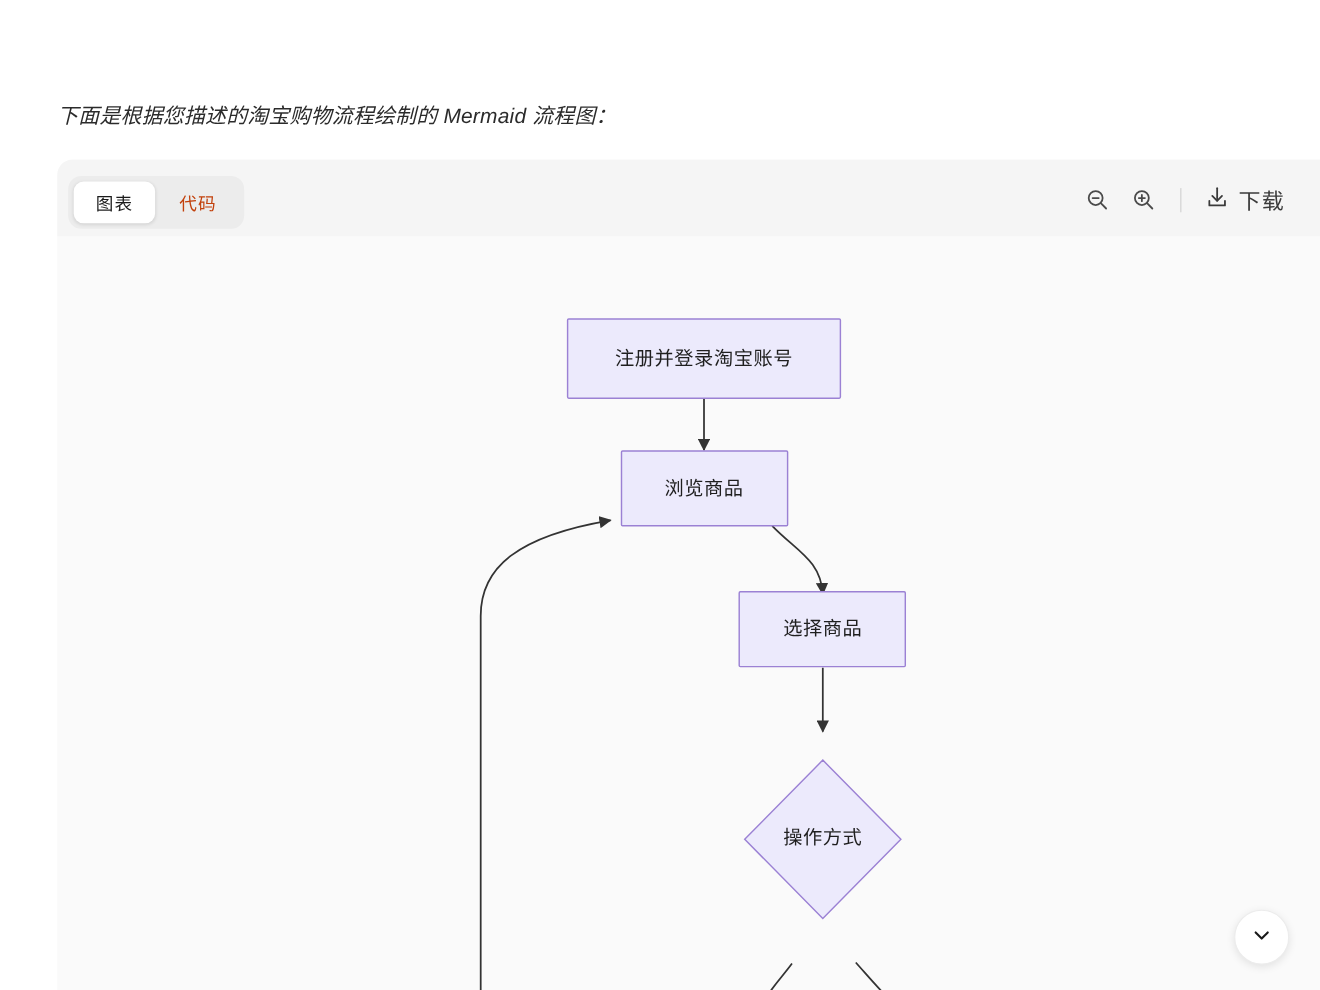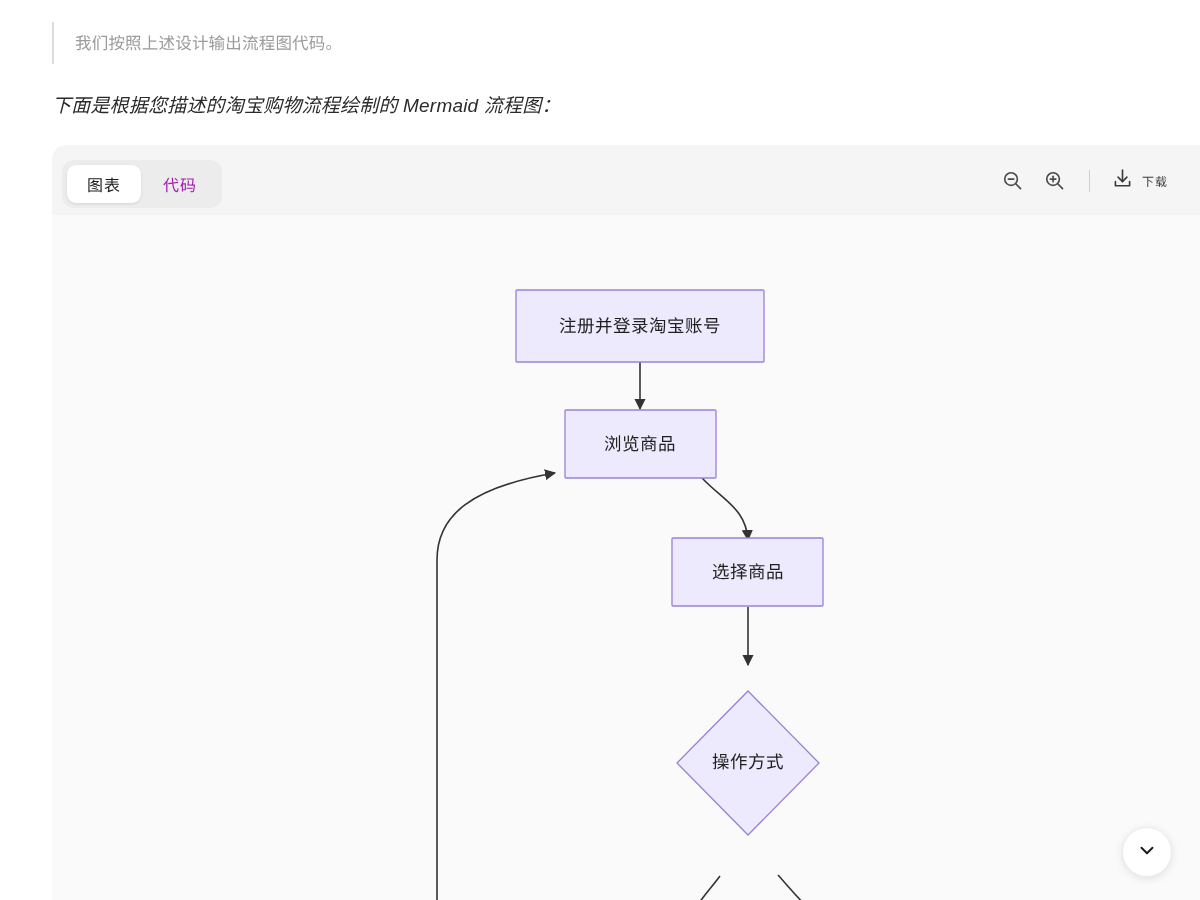--- a/index.html
+++ b/index.html
@@ -49,21 +49,21 @@
   }
   .tabs {
     position: absolute; left: 10px; top: 15px;
     display: flex; align-items: center;
     background: #ececec;
     border-radius: 12px;
     padding: 5px;
     gap: 2px;
   }
   .tab {
-    font-size: 16px; color: #a21caf;
+    font-size: 16px; color: #c2410c;
     padding: 7px 20px;
     border-radius: 9px;
     cursor: pointer;
     white-space: nowrap;
     letter-spacing: 1px;
   }
   .tab.active {
     background: #ffffff; color: #1b1b1b;
     box-shadow: 0 1px 3px rgba(0,0,0,0.10);
     font-weight: 500;
@@ -80,21 +80,21 @@
   }
   .divider-v {
     width: 1px; height: 22px; background: #cfcfcf; margin: 0 13px;
   }
   .download-btn {
     display: flex; align-items: center; gap: 8px;
     cursor: pointer; padding: 6px 8px; border-radius: 6px;
     color: #3a3a3a;
   }
   .download-btn .label {
-    font-size: 12px; letter-spacing: 1px; white-space: nowrap;
+    font-size: 20px; letter-spacing: 1px; white-space: nowrap;
   }
 
   
   .canvas {
     position: absolute; left: 0; top: 70px;
     width: 100%; height: 690px;
     background: #fafafa;
     overflow: hidden;
   }
   .canvas svg { display: block; }
@@ -126,23 +126,20 @@
     display: flex; align-items: center; justify-content: center;
     cursor: pointer;
     z-index: 20;
   }
 </style>
 </head>
 <body>
 
 <div id="root">
 
-  <div class="quote">
-    <span class="quote-text">我们按照上述设计输出流程图代码。</span>
-  </div>
 
   <div class="lead">下面是根据您描述的淘宝购物流程绘制的 Mermaid 流程图：</div>
 
   <div class="panel">
 
     <div class="panel-toolbar">
 
       <div class="tabs">
         <div class="tab active">图表</div>
         <div class="tab">代码</div>

